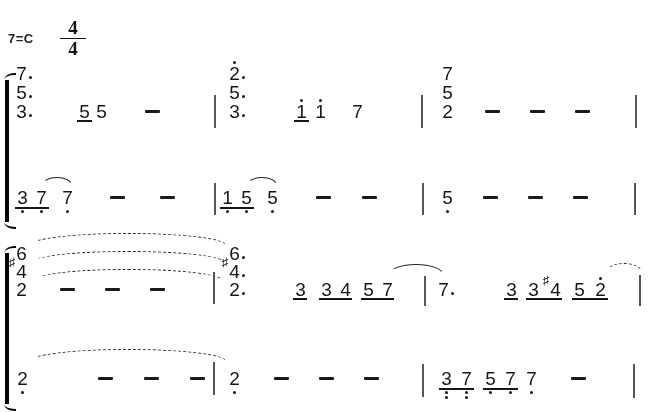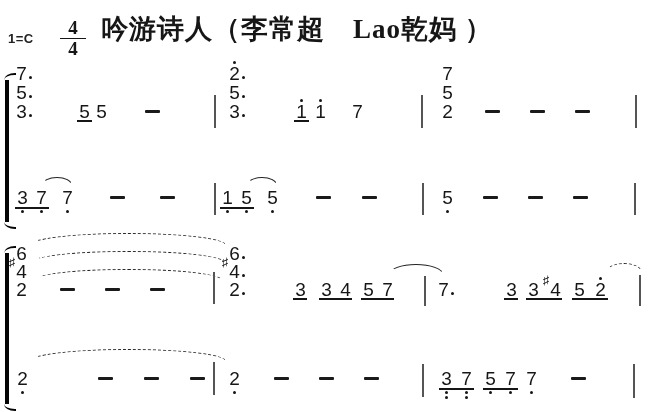--- a/index.html
+++ b/index.html
@@ -25,26 +25,25 @@
   .bracket{position:absolute;width:8px;border-left:4.6px solid #050505;}
   .bracket::before{content:'';position:absolute;left:-4.6px;top:-7px;width:12px;height:7px;
        border-top:2.2px solid #050505;border-top-left-radius:11px 7px;}
   .bracket::after{content:'';position:absolute;left:-4.6px;bottom:-7px;width:12px;height:7px;
        border-bottom:2.2px solid #050505;border-bottom-left-radius:11px 7px;}
 </style>
 </head>
 <body>
 
 <div id="canvas">
-  <span class="key">1=C</span>
+  <span class="key">7=C</span>
   <div class="timesig">
     <div class="num">4</div>
     <div class="den">4</div>
   </div>
-  <h1 class="title">吟游诗人（李常超　Lao乾妈 ）</h1>
   <div id="score">
       <div class="bracket" style="left: 5px; top: 80px; height: 142px;"></div>
       <div class="note" style="left: 15px; top: 66px;">7</div>
       <div class="dot" style="left: 29px; top: 76px;"></div>
       <div class="note" style="left: 15px; top: 85px;">5</div>
       <div class="dot" style="left: 29px; top: 95px;"></div>
       <div class="note" style="left: 15px; top: 104px;">3</div>
       <div class="dot" style="left: 29px; top: 114px;"></div>
       <div class="note" style="left: 78px; top: 104px;">5</div>
       <div class="ul" style="left: 77px; top: 120px; width: 15px;"></div>

